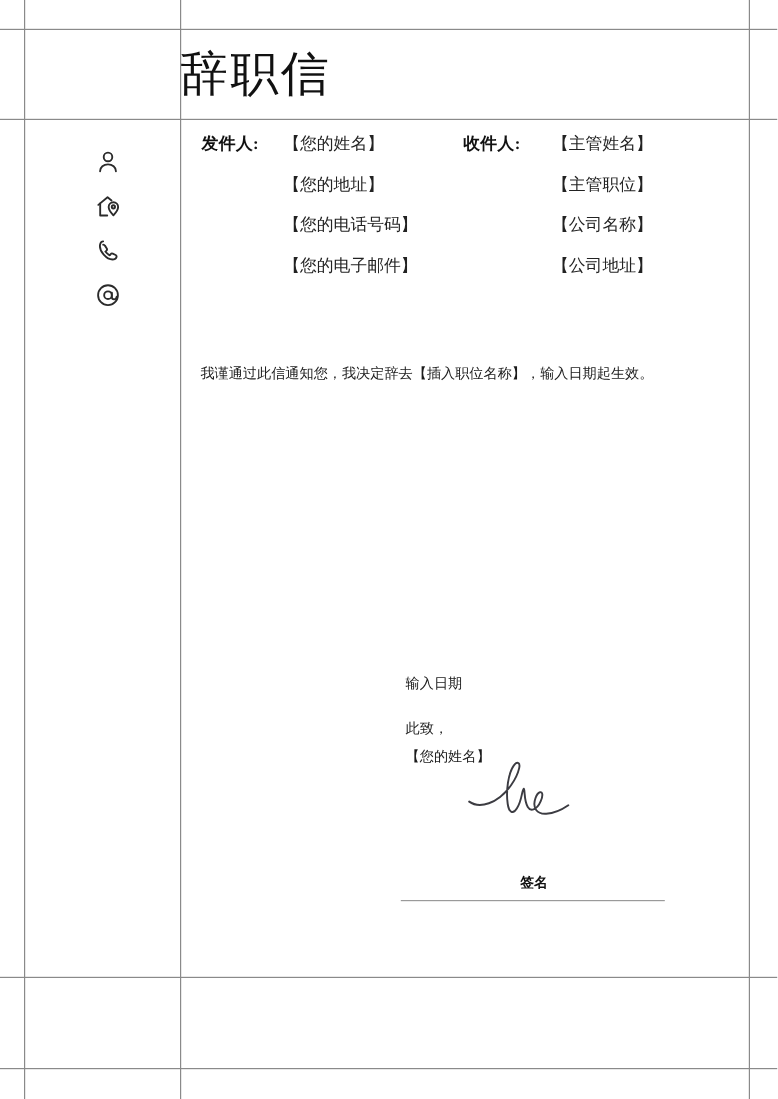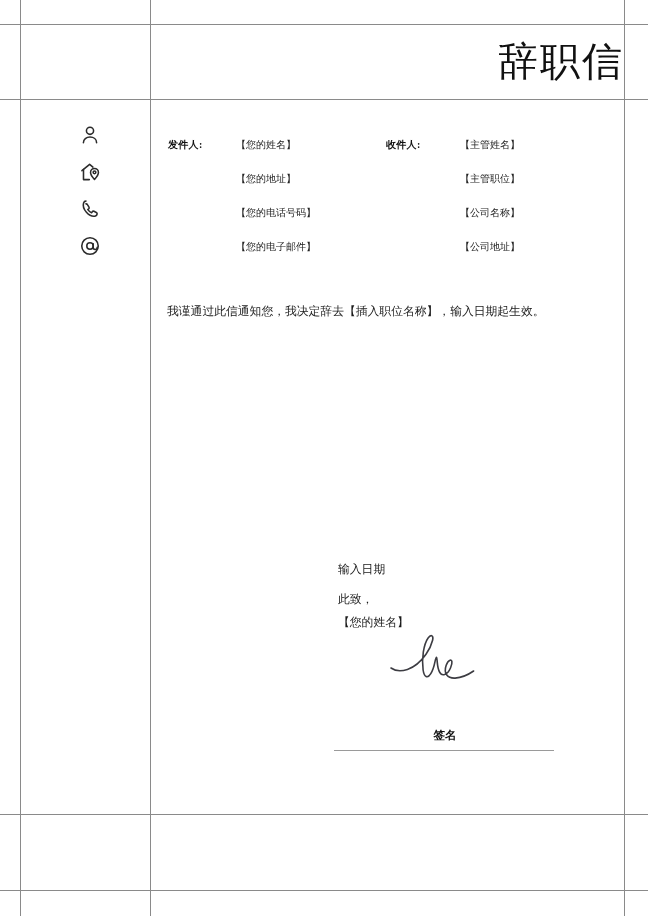--- a/index.html
+++ b/index.html
@@ -40,21 +40,21 @@
 
   
   .title-block {
     position: absolute;
     left: 150px;
     top: 25px;
     width: 474px;
     height: 74px;
     display: flex;
     align-items: center;
-    justify-content: flex-end;
+    justify-content: flex-start;
   }
   .doc-title {
     font-family: "Liberation Serif", "DejaVu Serif", serif;
     font-size: 40px;
     font-weight: 400;
     letter-spacing: 2px;
     color: #111111;
     line-height: 1;
   }
 
@@ -73,23 +73,23 @@
     width: 22px;
     height: 22px;
     display: block;
   }
   .icon-rail .ico svg { display: block; }
 
   
   .contact {
     position: absolute;
     left: 168px;
-    top: 140px;
+    top: 114px;
     width: 420px;
-    font-size: 10px;
+    font-size: 14px;
     line-height: 1;
     font-family: Liberation Serif, serif;
   }
   .contact-row {
     display: flex;
     height: 34px;
     align-items: flex-start;
   }
   .c-label {
     width: 68px;
@@ -127,21 +127,21 @@
   
   .closing {
     position: absolute;
     left: 338px;
     top: 560px;
     width: 260px;
     font-size: 11.8px;
     line-height: 1.55;
     color: #1b1b1b;
   }
-  .closing .date-line { margin-bottom: 12px; }
+  .closing .date-line { margin-bottom: 20px; }
   .closing .regards   { margin-bottom: 4px; }
   .closing .signer    { margin-top: 2px; }
 
   .sig-mark {
     position: absolute;
     left: 388px;
     top: 628px;
     width: 112px;
     height: 64px;
   }

